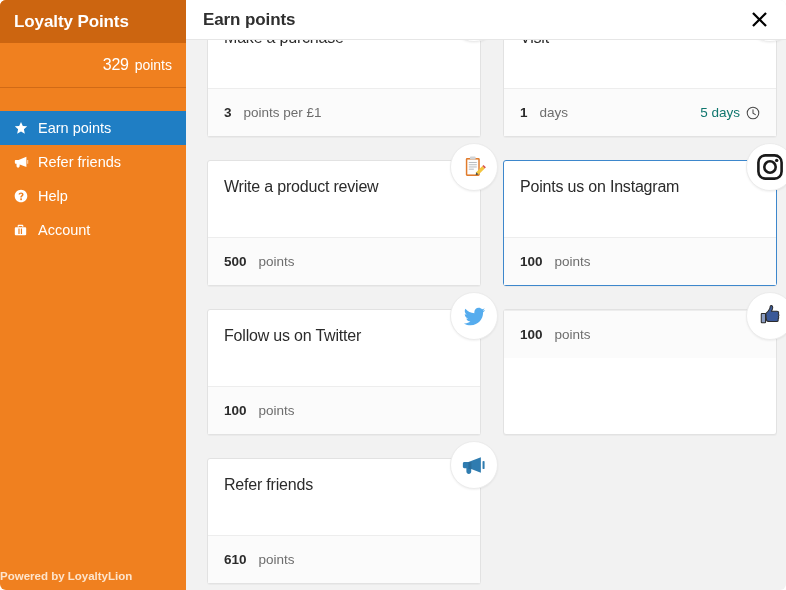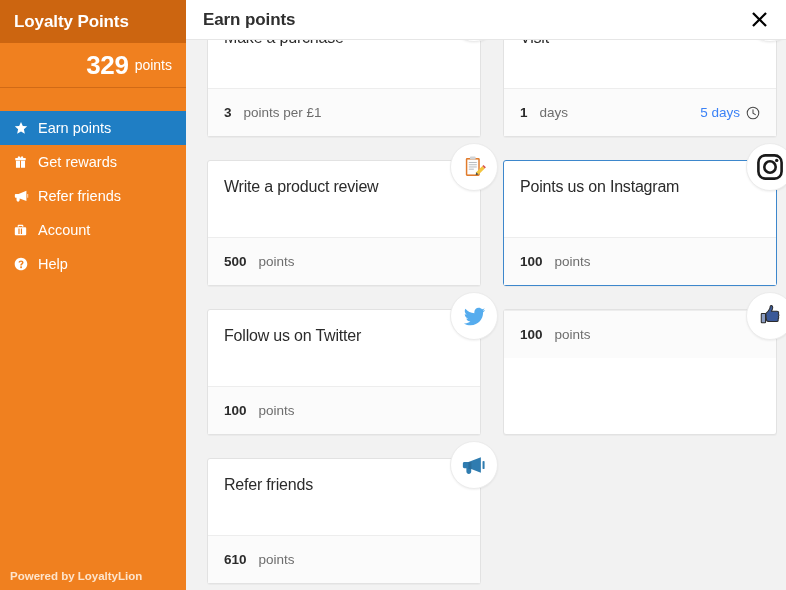--- a/index.html
+++ b/index.html
@@ -11,20 +11,21 @@
     font-family: "Liberation Sans", sans-serif;
     background: #ffffff;
   }
 
   .app {
     position: relative;
     width: 786px;
     height: 590px;
     display: flex;
     overflow: hidden;
+    border-radius: 6px;
   }
 
   
   .sidebar {
     width: 186px;
     height: 590px;
     background: #f0801f;
     position: relative;
     flex: 0 0 186px;
   }
@@ -48,22 +49,22 @@
     height: 45px;
     display: flex;
     align-items: center;
     justify-content: flex-end;
     padding: 0 14px;
     border-bottom: 1px solid rgba(170, 80, 10, 0.45);
   }
 
   .balance-value {
     color: #ffffff;
-    font-size: 26px;
-    font-weight: bold;
+    font-size: 16px;
+    font-weight: normal;
     letter-spacing: -0.3px;
   }
 
   .balance-unit {
     color: #ffffff;
     font-size: 14px;
     margin-left: 6px;
     font-weight: normal;
   }
 
@@ -92,21 +93,21 @@
   }
   .nav-icon svg { display: block; fill: #ffffff; }
 
   .nav-label { margin-left: 4px; }
 
   .sidebar-footer {
     position: absolute;
     left: 0;
     bottom: 8px;
     width: 100%;
-    padding: 0 10px;
+    padding: 0 0;
     color: #fde4cc;
     font-size: 11.5px;
     font-weight: bold;
   }
 
   
   .main {
     flex: 1 1 auto;
     height: 590px;
     position: relative;
@@ -214,21 +215,21 @@
 
   .points-label {
     font-size: 13.5px;
     color: #6d6d6d;
     margin-left: 12px;
   }
 
   .meta-group {
     display: flex;
     align-items: center;
-    color: #3b82f6;
+    color: #0f766e;
     font-size: 13.5px;
   }
   .meta-text { margin-right: 6px; }
   .meta-icon svg { display: block; }
 
   
   .card-badge {
     position: absolute;
     top: -18px;
     right: -18px;
@@ -265,54 +266,46 @@
     <nav>
       <div class="nav-item active">
         <span class="nav-icon">
           <svg width="14" height="14" viewBox="0 0 16 16">
               <path d="M8 1l2.1 4.6 5 .5-3.8 3.4 1.1 5L8 11.9 3.6 14.5l1.1-5L.9 6.1l5-.5z"></path>
             </svg>
         </span>
         <span class="nav-label">Earn points</span>
       </div>
 
-      <div class="nav-item">
-        <span class="nav-icon">
-          <svg width="13" height="14" viewBox="0 0 16 16">
-              <path d="M8 3.2C7.4 1.6 6.5.9 5.5 1.1c-1 .2-1.3 1.5-.4 2.1H1.6v2.6h12.8V3.2h-3.5c.9-.6.6-1.9-.4-2.1-1-.2-1.9.5-2.5 2.1zM2.4 6.6V15h5V6.6zm6.2 0V15h5V6.6z"></path>
-            </svg>
-        </span>
-        <span class="nav-label">Get rewards</span>
-      </div>
 
       <div class="nav-item">
         <span class="nav-icon">
           <svg width="15" height="14" viewBox="0 0 16 16">
               <path d="M13.6 2.1v11.5L5.9 10.9v1.8c0 1-.8 1.8-1.8 1.8s-1.8-.8-1.8-1.8V10H1.5C.9 10 .4 9.5.4 8.9V6.8c0-.6.5-1.1 1.1-1.1h3.1zM14.8 5.6h.8v4.4h-.8z"></path>
             </svg>
         </span>
         <span class="nav-label">Refer friends</span>
       </div>
 
       <div class="nav-item">
         <span class="nav-icon">
+          <svg width="14" height="14" viewBox="0 0 16 16">
+              <path d="M8 .8C4 .8.8 4 .8 8S4 15.2 8 15.2 15.2 12 15.2 8 12 .8 8 .8zm.1 12.1c-.6 0-1.1-.5-1.1-1.1s.5-1.1 1.1-1.1 1.1.5 1.1 1.1-.5 1.1-1.1 1.1zm1.5-4.4c-.6.4-.7.6-.7 1v.3H7.2v-.4c0-.9.3-1.4 1.1-2 .6-.4.8-.7.8-1.1 0-.5-.4-.9-1-.9s-1.1.4-1.1 1H5.2c0-1.5 1.2-2.5 2.9-2.5 1.7 0 2.8.9 2.8 2.3 0 .9-.4 1.5-1.3 2.3z"></path>
+            </svg>
+        </span>
+        <span class="nav-label">Help</span>
+      </div>
+
+      <div class="nav-item">
+        <span class="nav-icon">
           <svg width="13" height="14" viewBox="0 0 16 16">
               <path d="M5.6 1.6h4.8c.6 0 1.1.5 1.1 1.1v1.2h-1.5V3.1H6v.8H4.5V2.7c0-.6.5-1.1 1.1-1.1zM2.1 4.7h11.8c.6 0 1.1.5 1.1 1.1v7.5c0 .6-.5 1.1-1.1 1.1H2.1c-.6 0-1.1-.5-1.1-1.1V5.8c0-.6.5-1.1 1.1-1.1zm3.3 1.6v6.5h1.5V6.3zm3 0v6.5h1.5V6.3z"></path>
             </svg>
         </span>
         <span class="nav-label">Account</span>
-      </div>
-
-      <div class="nav-item">
-        <span class="nav-icon">
-          <svg width="14" height="14" viewBox="0 0 16 16">
-              <path d="M8 .8C4 .8.8 4 .8 8S4 15.2 8 15.2 15.2 12 15.2 8 12 .8 8 .8zm.1 12.1c-.6 0-1.1-.5-1.1-1.1s.5-1.1 1.1-1.1 1.1.5 1.1 1.1-.5 1.1-1.1 1.1zm1.5-4.4c-.6.4-.7.6-.7 1v.3H7.2v-.4c0-.9.3-1.4 1.1-2 .6-.4.8-.7.8-1.1 0-.5-.4-.9-1-.9s-1.1.4-1.1 1H5.2c0-1.5 1.2-2.5 2.9-2.5 1.7 0 2.8.9 2.8 2.3 0 .9-.4 1.5-1.3 2.3z"></path>
-            </svg>
-        </span>
-        <span class="nav-label">Help</span>
       </div>
     </nav>
 
     <div class="sidebar-footer">Powered by LoyaltyLion</div>
   </aside>
 
   <section class="main">
 
     <div class="main-header">
       <span class="main-title">Earn points</span>

